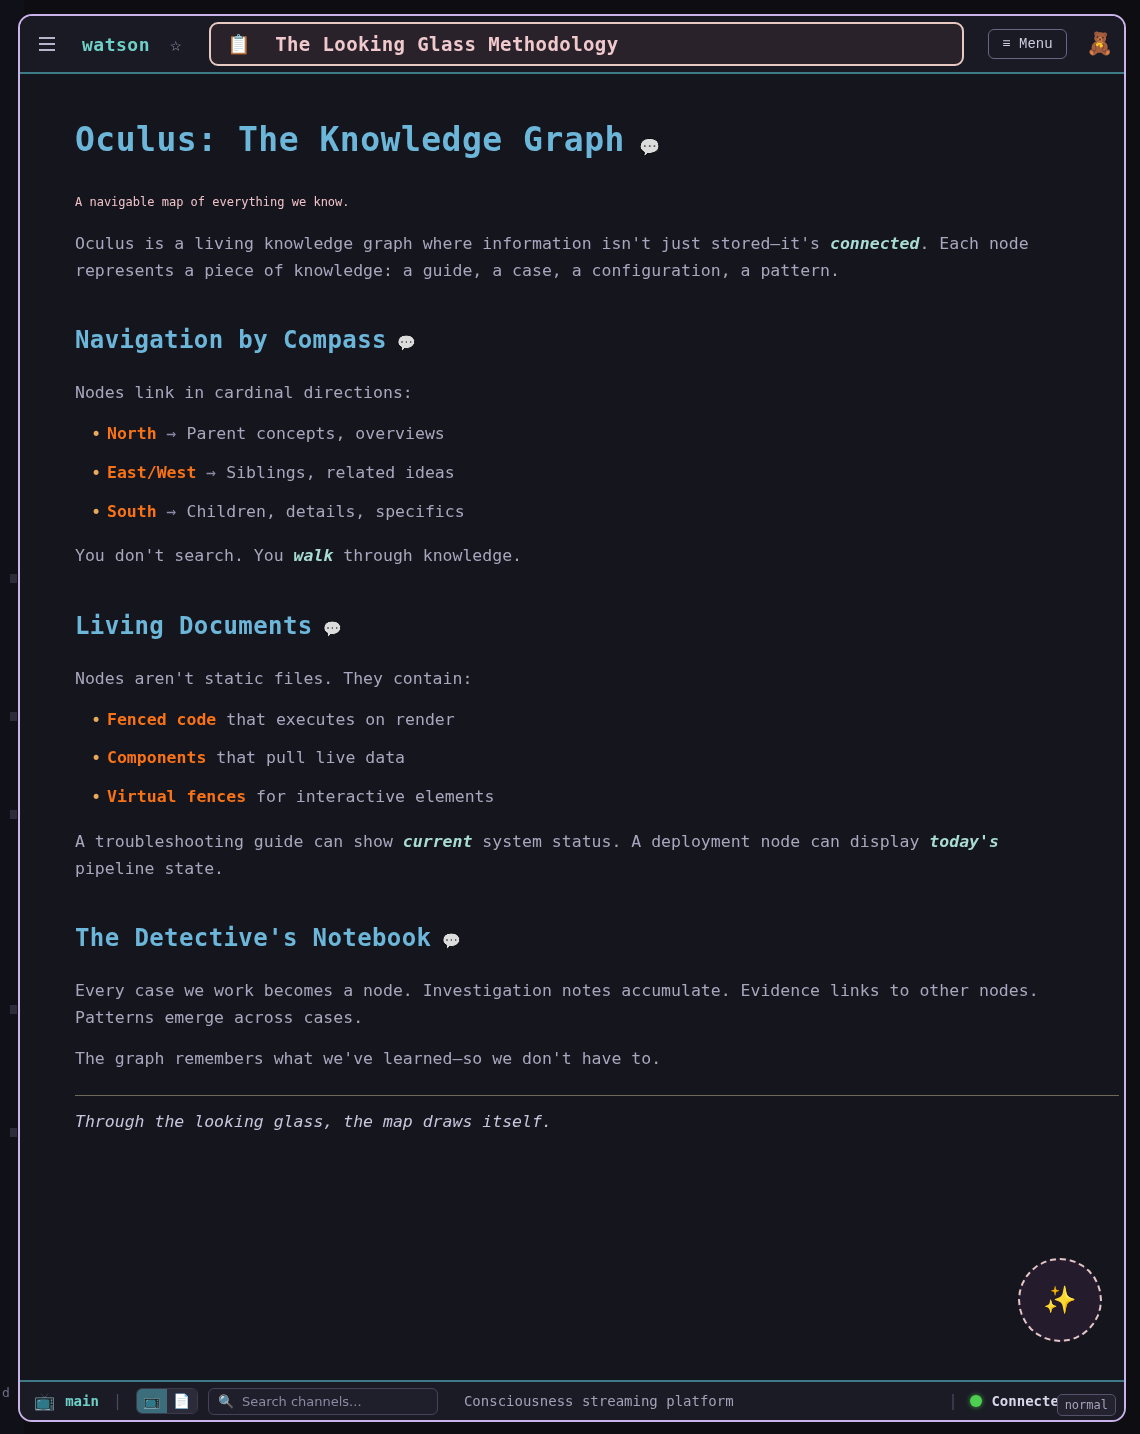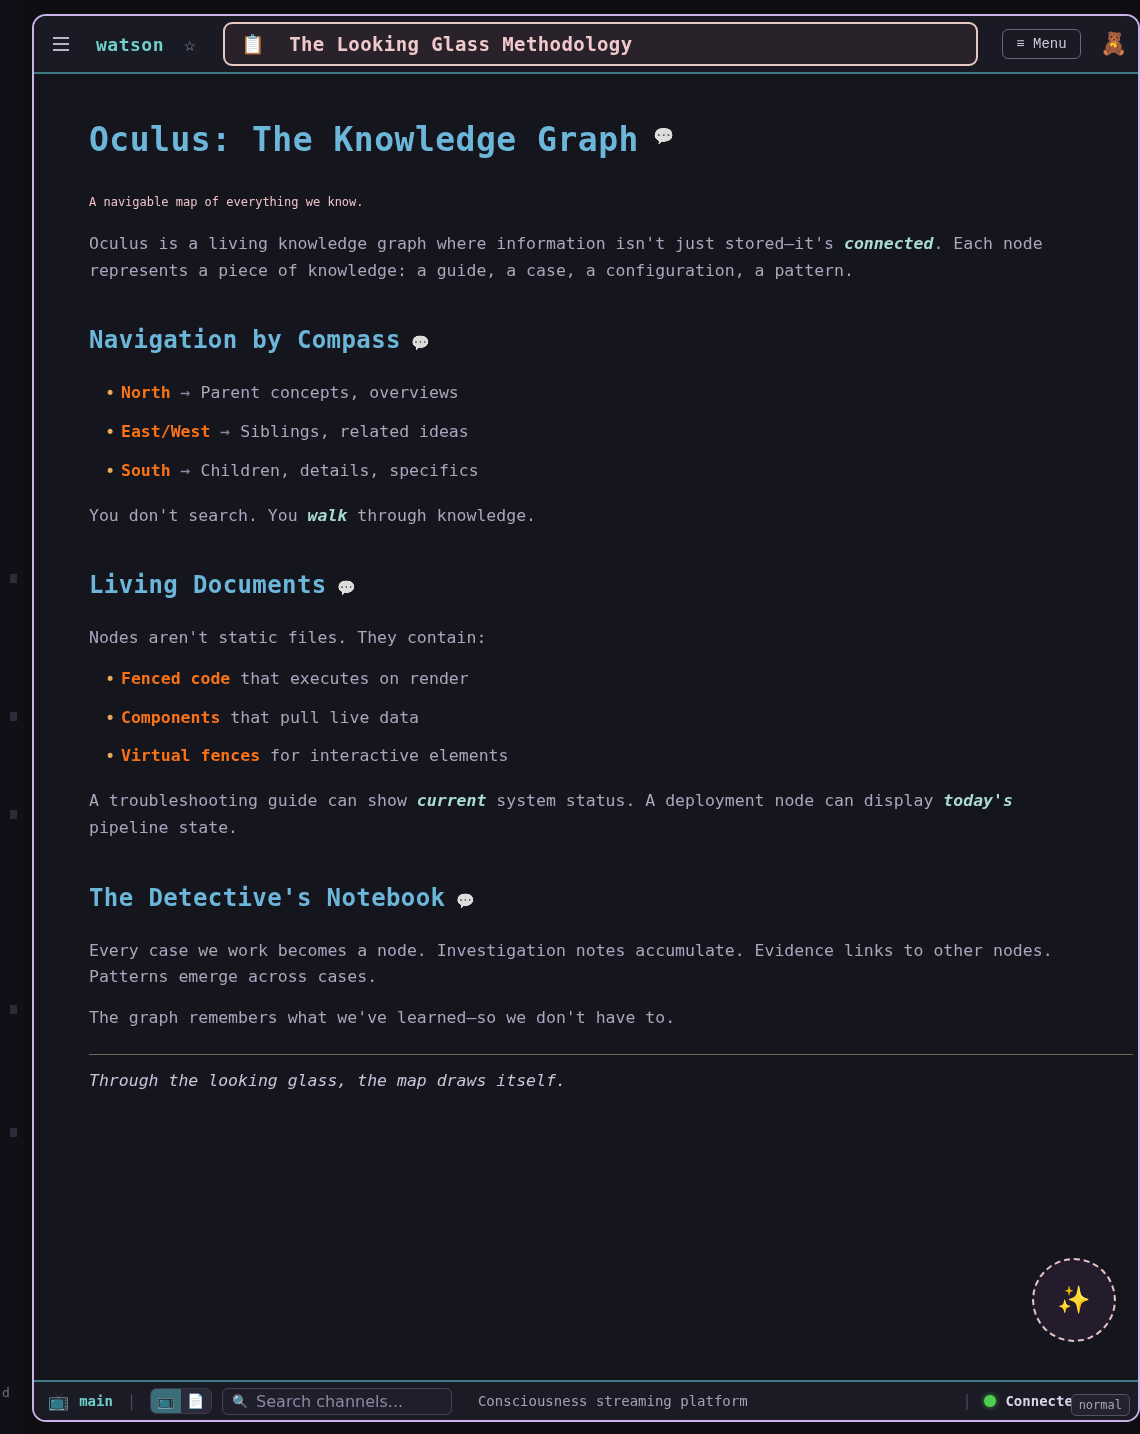--- a/index.html
+++ b/index.html
@@ -39,21 +39,21 @@
   .sliver-dash {
     position: absolute;
     left: 10px;
     width: 7px; height: 9px;
     background: #2b2b3a;
   }
 
   
   .window {
     position: absolute;
-    left: 32px; top: 14px;
+    left: 18px; top: 14px;
     width: 1108px; height: 1408px;
     border: 2px solid #c9b3e8;
     border-radius: 14px;
     background: #16161f;
     overflow: hidden;
     display: flex;
     flex-direction: column;
   }
 
   
@@ -149,21 +149,21 @@
     padding: 46px 55px 0 55px;
   }
 
   h1.doc-h1 {
     color: #6cb6d9;
     font-size: 33px;
     font-weight: bold;
     letter-spacing: .5px;
     font-family: "DejaVu Sans Mono", monospace;
     margin-bottom: 36px;
-    display: flex; align-items: center; gap: 14px;
+    display: flex; align-items: flex-end; gap: 14px;
   }
   h2.doc-h2 {
     color: #6cb6d9;
     font-size: 24px;
     font-weight: bold;
     letter-spacing: .4px;
     font-family: "DejaVu Sans Mono", monospace;
     margin: 42px 0 26px 0;
     display: flex; align-items: flex-end; gap: 11px;
   }
@@ -291,21 +291,21 @@
     border-radius: 6px;
     background: #1f1f2b;
     display: flex; align-items: center;
     gap: 8px;
     padding: 0 9px;
     cursor: text;
   }
   .search-box .mag { font-size: 13px; }
   .search-box .ph {
     color: #8b89a3;
-    font-size: 16px;
+    font-size: 13px;
     font-family: "DejaVu Sans", sans-serif;
   }
 
   .sb-tagline {
     color: #a3a0b8;
     font-size: 14px;
     font-family: "DejaVu Sans Mono", monospace;
     margin-left: 16px;
   }
   .sb-right {
@@ -386,20 +386,21 @@
       </h1>
 
       <p class="lead">A navigable map of everything we know.</p>
 
       <p class="body"><span>Oculus is a living knowledge graph where information isn't just stored—it's </span><span class="em">connected</span><span>. Each node represents a piece of knowledge: a guide, a case, a configuration, a pattern.</span></p>
 
       <h2 class="doc-h2">
         <span>Navigation by Compass</span>
         <span class="bubble">💬</span>
       </h2>
+      <p class="body">Nodes link in cardinal directions:</p>
       <ul class="doc-list">
         <li><b>North</b> <span class="arrow">→</span> <span>Parent concepts, overviews</span></li>
         <li><b>East/West</b> <span class="arrow">→</span> <span>Siblings, related ideas</span></li>
         <li><b>South</b> <span class="arrow">→</span> <span>Children, details, specifics</span></li>
       </ul>
       <p class="body"><span>You don't search. You </span><span class="em">walk</span><span> through knowledge.</span></p>
 
       <h2 class="doc-h2">
         <span>Living Documents</span>
         <span class="bubble">💬</span>

